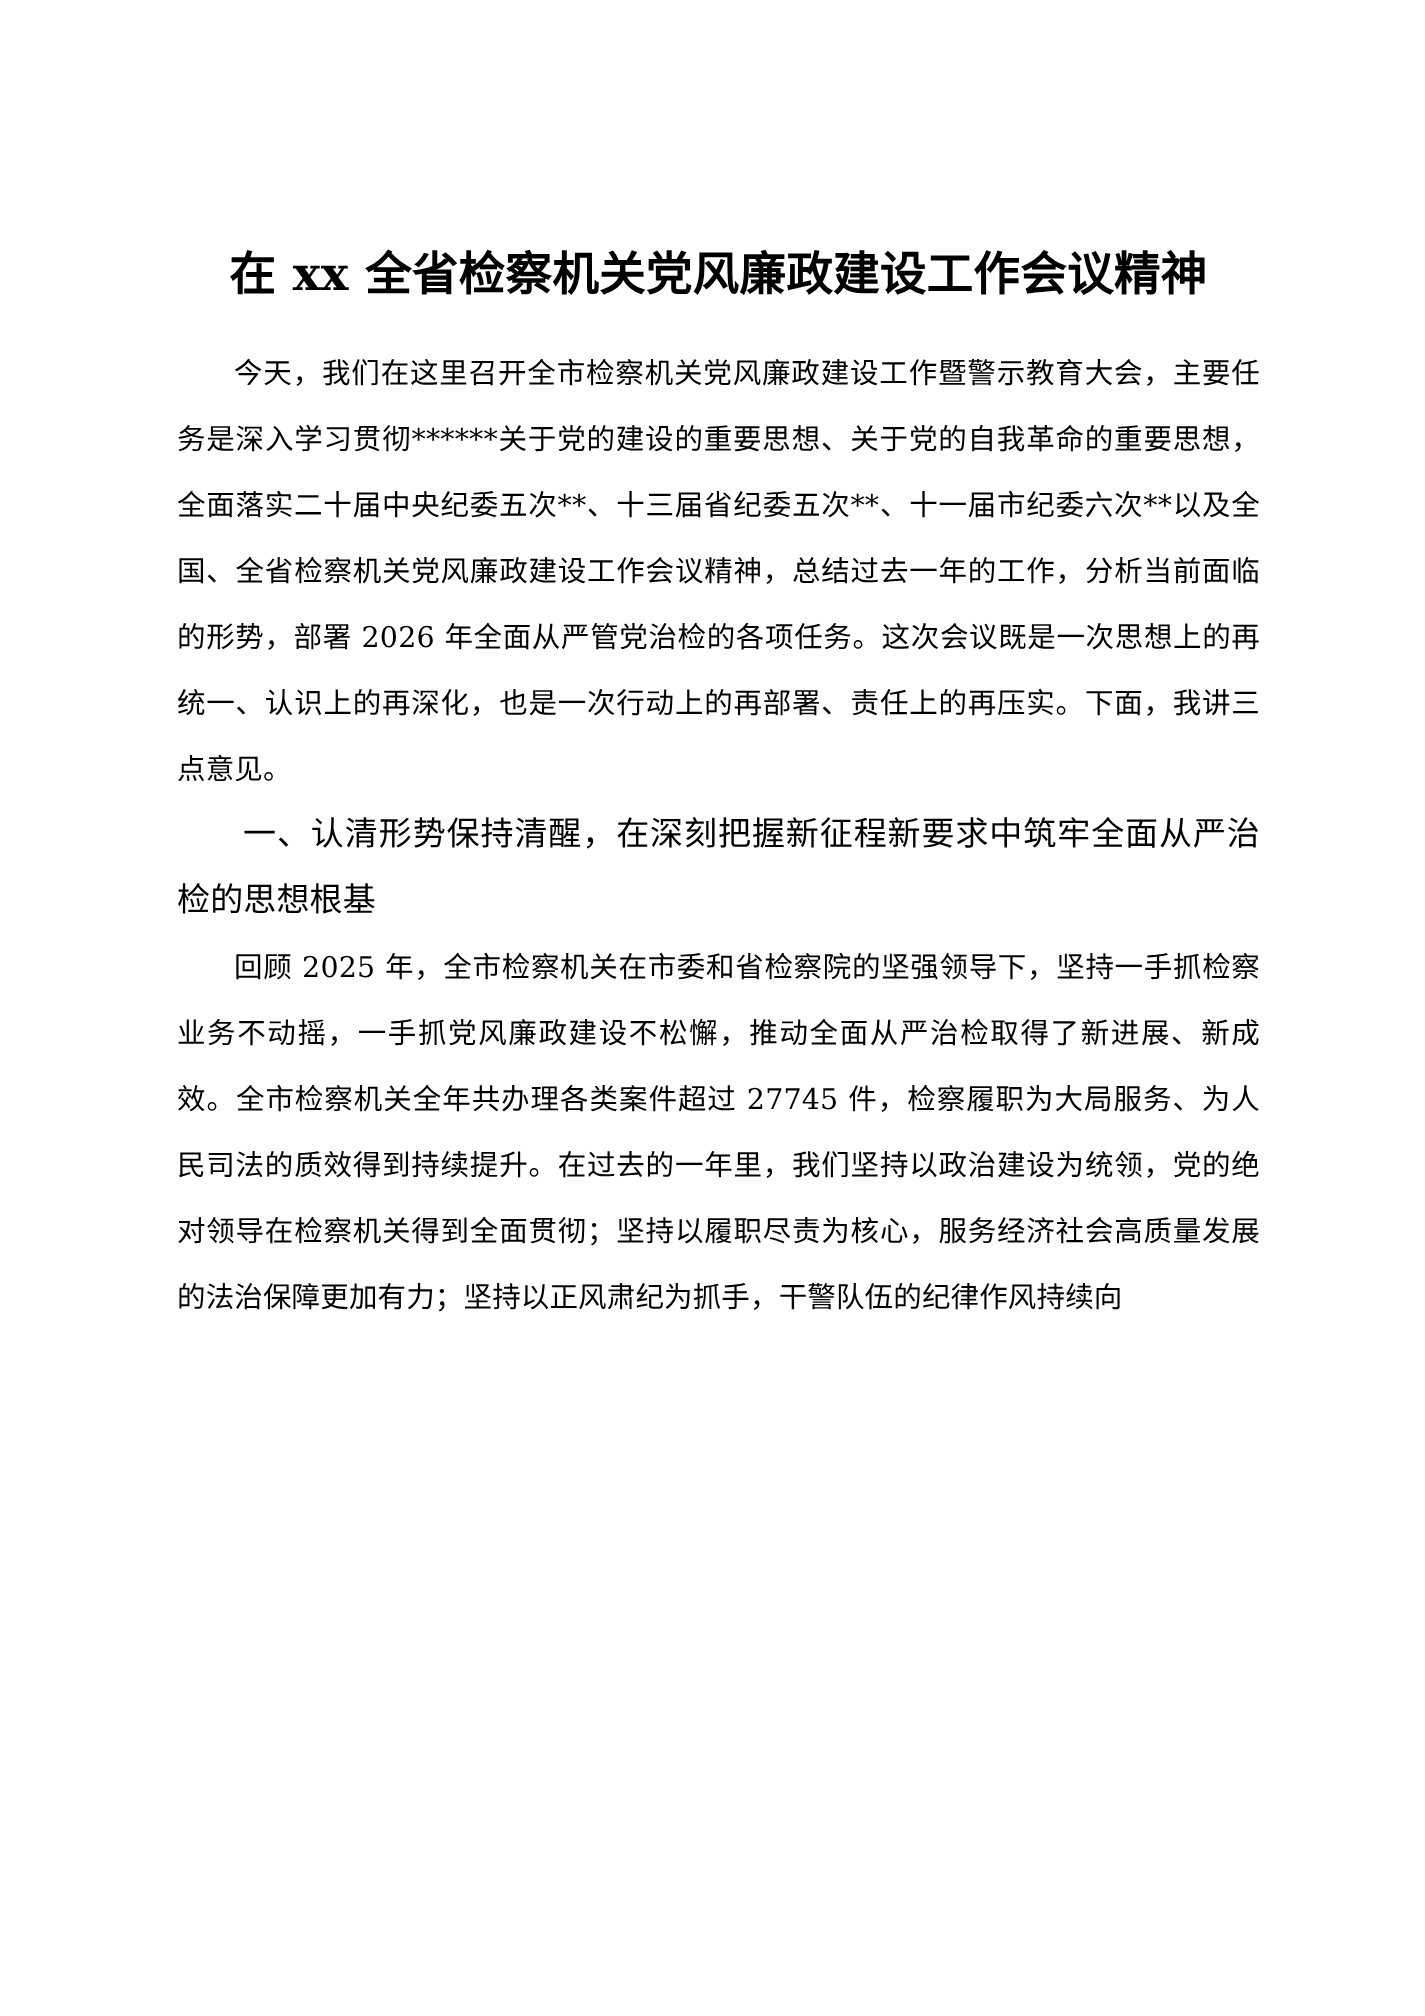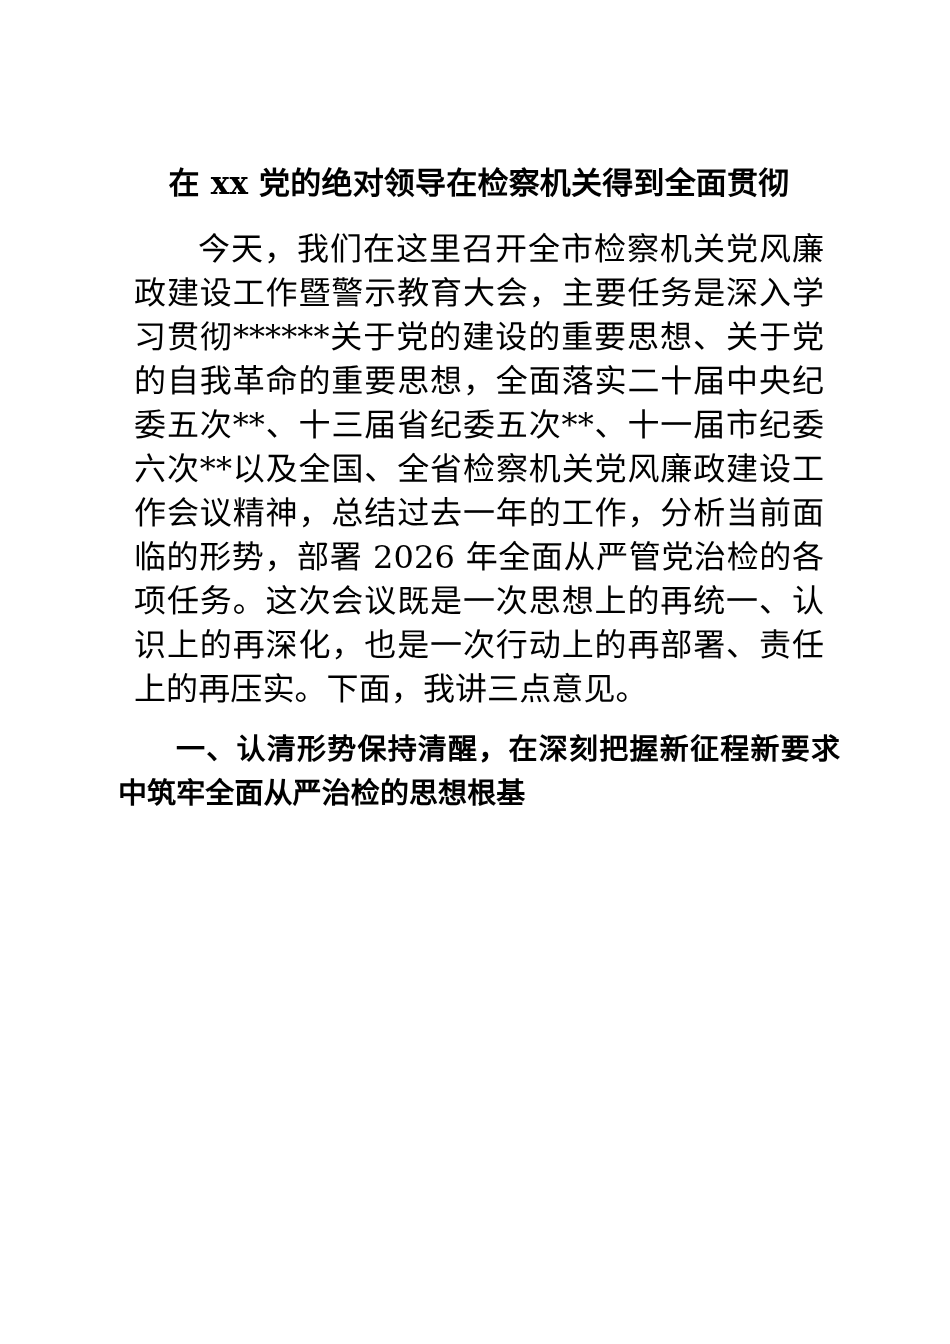--- a/index.html
+++ b/index.html
@@ -43,52 +43,53 @@
   .salutation {
     font-size: 24.5px;
     line-height: 44px;
     margin: 0;
     text-align: justify;
     text-justify: inter-ideograph;
     word-break: break-all;
   }
 
   p.body-para {
-    font-size: 32px;
+    font-size: 19px;
     line-height: 44px;
-    margin: 16px;
+    margin: 0;
     text-indent: 2em;
     text-align: justify;
     text-justify: inter-ideograph;
     word-break: break-all;
     letter-spacing: 0.1px;
   }
 
   p.section-heading {
-    font-size: 29px;
+    font-size: 22px;
     line-height: 44px;
     margin: 0;
-    font-weight: bold;
+    font-weight: normal;
     text-indent: 2em;
     text-align: justify;
     text-justify: inter-ideograph;
     word-break: break-all;
     letter-spacing: 0.1px;
   }
 </style>
 </head>
 <body>
 
 <div class="page">
   <div class="content">
 
     <h1 class="doc-title">
-      <span>在 xx 党的绝对领导在检察机关得到全面贯彻</span>
+      <span>在 xx 全省检察机关党风廉政建设工作会议精神</span>
     </h1>
 
 
     <p class="body-para">今天，我们在这里召开全市检察机关党风廉政建设工作暨警示教育大会，主要任务是深入学习贯彻******关于党的建设的重要思想、关于党的自我革命的重要思想，全面落实二十届中央纪委五次**、十三届省纪委五次**、十一届市纪委六次**以及全国、全省检察机关党风廉政建设工作会议精神，总结过去一年的工作，分析当前面临的形势，部署 2026 年全面从严管党治检的各项任务。这次会议既是一次思想上的再统一、认识上的再深化，也是一次行动上的再部署、责任上的再压实。下面，我讲三点意见。</p>
 
     <p class="section-heading">一、认清形势保持清醒，在深刻把握新征程新要求中筑牢全面从严治检的思想根基</p>
 
+    <p class="body-para">回顾 2025 年，全市检察机关在市委和省检察院的坚强领导下，坚持一手抓检察业务不动摇，一手抓党风廉政建设不松懈，推动全面从严治检取得了新进展、新成效。全市检察机关全年共办理各类案件超过 27745 件，检察履职为大局服务、为人民司法的质效得到持续提升。在过去的一年里，我们坚持以政治建设为统领，党的绝对领导在检察机关得到全面贯彻；坚持以履职尽责为核心，服务经济社会高质量发展的法治保障更加有力；坚持以正风肃纪为抓手，干警队伍的纪律作风持续向</p>
 
   </div>
 </div>
 
 </body></html>

